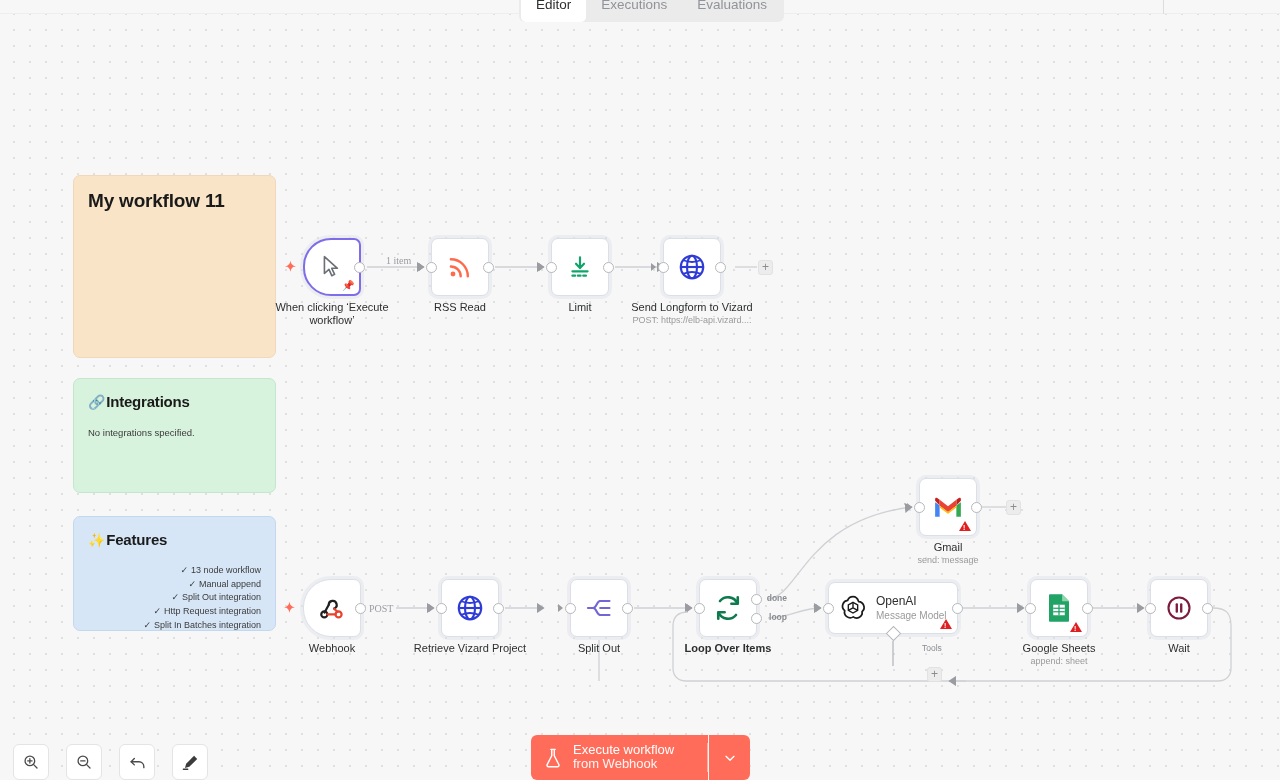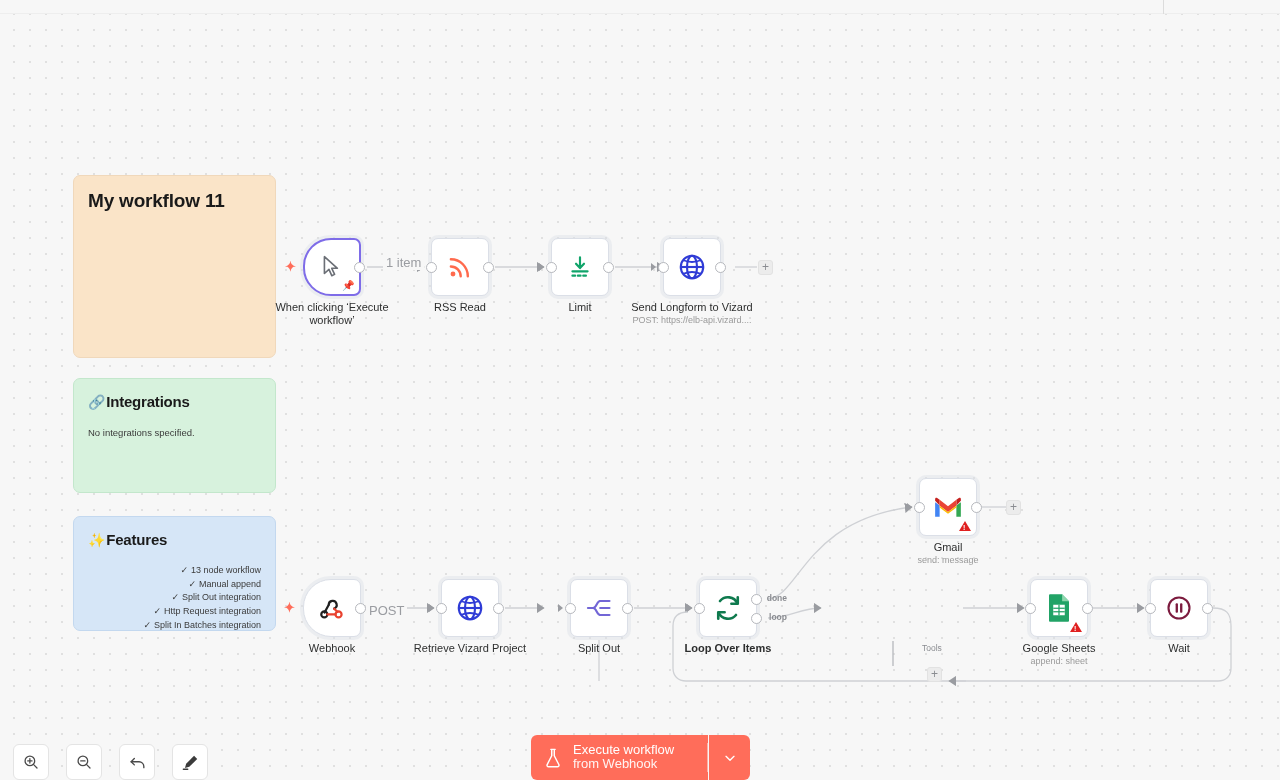--- a/index.html
+++ b/index.html
@@ -135,22 +135,22 @@
   .warn-badge::after {
     content: "!"; position: absolute; left: -2px; top: 2.5px;
     font-size: 7px; color: #fff; font-weight: 700; line-height: 1;
   }
   .plus-btn {
     position: absolute; width: 15px; height: 15px; border-radius: 3px;
     background: #ececec; color: #8a8c91; font-size: 12px; line-height: 13px;
     text-align: center; z-index: 9; cursor: pointer; border: 1px solid #e2e2e2;
   }
   .edge-lbl {
-    position: absolute; font-size: 13px; color: #9a9ca1;
-    background: #f7f7f7; padding: 0 3px; z-index: 7; white-space: nowrap;
+    position: absolute; font-size: 10px; color: #9a9ca1;
+    background: #f7f7f7; padding: 0 3px; z-index: 7; white-space: nowrap; font-family: Liberation Serif, serif;
   }
   .tools-diamond {
     position: absolute; width: 11px; height: 11px; background: #fff;
     border: 1.4px solid #b6b8bd; transform: rotate(45deg); z-index: 8;
   }
 
   
   .wide-name { font-size: 12px; color: #2d2e2e; line-height: 1.25; }
   .wide-sub2 { font-size: 10px; color: #9a9a9a; line-height: 1.25; margin-top: 1px; }
 
@@ -179,20 +179,27 @@
   .exec-sep { position: absolute; left: 176px; top: 8px; bottom: 8px; width: 1px; background: rgba(255,255,255,.45); }
 </style>
 </head>
 <body>
 
 <div id="app">
 
   <div class="top-hairline"></div>
   <div class="right-panel-edge"></div>
 
+  <div class="tabbar">
+    <div class="tabbar-strip">
+      <div class="tab active">Editor</div>
+      <div class="tab">Executions</div>
+      <div class="tab">Evaluations</div>
+    </div>
+  </div>
 
   <svg id="edges">
     <defs>
       <marker id="arw" markerWidth="6" markerHeight="8" refX="5.5" refY="4" orient="auto">
         <path d="M0,0 L6,4 L0,8 z" fill="#9a9ca1"></path>
       </marker>
       <marker id="arwL" markerWidth="6" markerHeight="8" refX="5.5" refY="4" orient="auto">
         <path d="M0,0 L6,4 L0,8 z" fill="#9a9ca1"></path>
       </marker>
     </defs>
@@ -396,20 +403,38 @@
         <path d="M6.2 9.8 L14 15.6 L21.8 9.8 L21.8 11.5 L14 17.2 L6.2 11.5 Z" fill="#fbbc04"></path>
       </svg>
       <span class="warn-badge"></span>
       <span class="port out"></span>
     </div>
     <div class="node-label">Gmail</div>
     <div class="node-sublabel">send: message</div>
   </div>
   <div class="plus-btn" style="left:1006px; top:500px;">+</div>
 
+  <div class="node" style="left:828px; top:582px;">
+    <div class="node-box wide">
+      <span class="port-arrow"></span>
+      <span class="port in"></span>
+      <svg width="28" height="28" viewBox="0 0 24 24">
+        <path d="M12 2.3c-2.1 0-3.9 1.3-4.6 3.2-1.9.2-3.5 1.5-4.1 3.3-.7 2 0 4.2 1.6 5.5-.5 1.9.2 3.9 1.8 5.1 1.6 1.2 3.8 1.3 5.5.2 1.5 1.2 3.6 1.3 5.3.3 1.7-1 2.6-2.9 2.3-4.8 1.5-1.3 2.1-3.4 1.4-5.3-.7-1.9-2.4-3.2-4.4-3.3C15.9 3.5 14 2.3 12 2.3z" fill="none" stroke="#1a1a1a" stroke-width="1.5" stroke-linejoin="round"></path>
+        <path d="M12 7.2 L16 9.4 L16 14 L12 16.3 L8 14 L8 9.4 Z" fill="none" stroke="#1a1a1a" stroke-width="1.2"></path>
+        <path d="M12 7.2 L12 11.8 L16 14 M12 11.8 L8 14" fill="none" stroke="#1a1a1a" stroke-width="1.2"></path>
+      </svg>
+      <div>
+        <div class="wide-name">OpenAI</div>
+        <div class="wide-sub2">Message Model</div>
+      </div>
+      <span class="warn-badge"></span>
+      <span class="port out"></span>
+      <span class="tools-diamond" style="left:59px; bottom:-6px;"></span>
+    </div>
+  </div>
   <div class="port-lbl" style="left:922px; top:643px;">Tools</div>
   <div class="plus-btn" style="left:927px; top:667px;">+</div>
 
   <div class="node" style="left:1030px; top:579px;">
     <div class="node-box">
       <span class="port-arrow"></span>
       <span class="port in"></span>
       <svg width="26" height="30" viewBox="0 0 20 24">
         <path d="M3 1 L12.5 1 L18 6.5 L18 22 C18 22.6 17.6 23 17 23 L3 23 C2.4 23 2 22.6 2 22 L2 2 C2 1.4 2.4 1 3 1 Z" fill="#21a366"></path>
         <path d="M12.5 1 L18 6.5 L12.5 6.5 Z" fill="#8ed6ad"></path>

